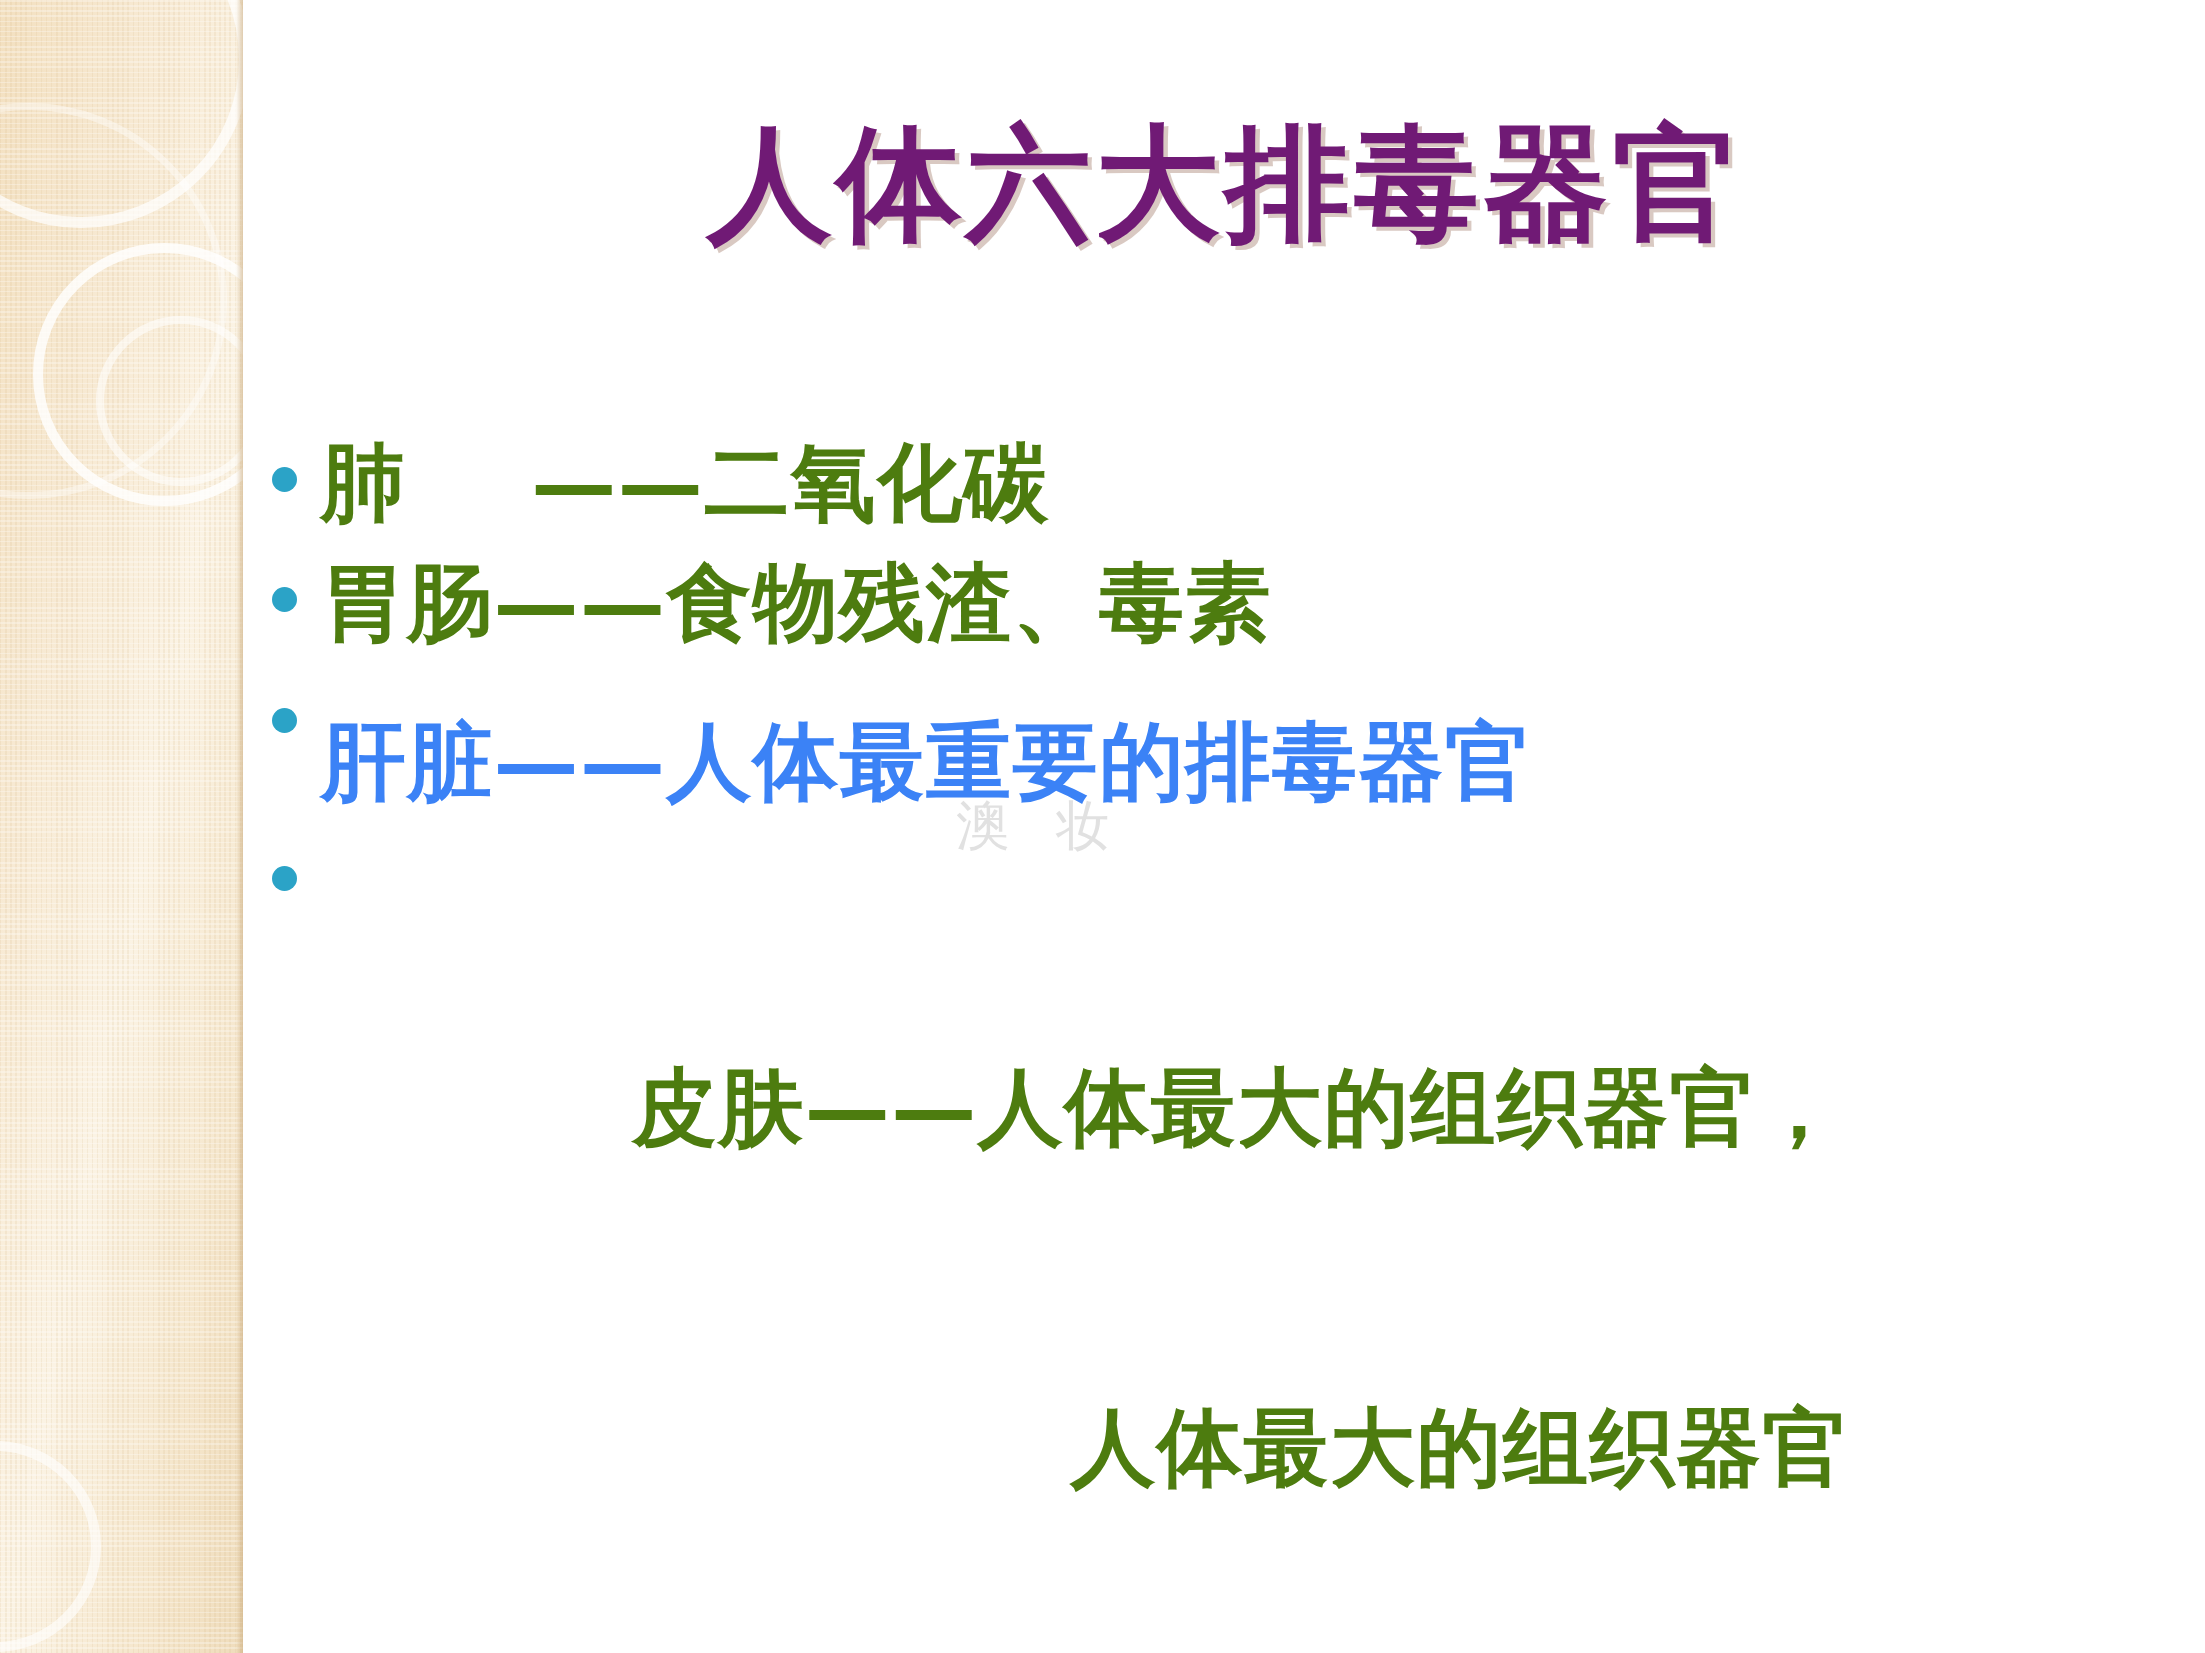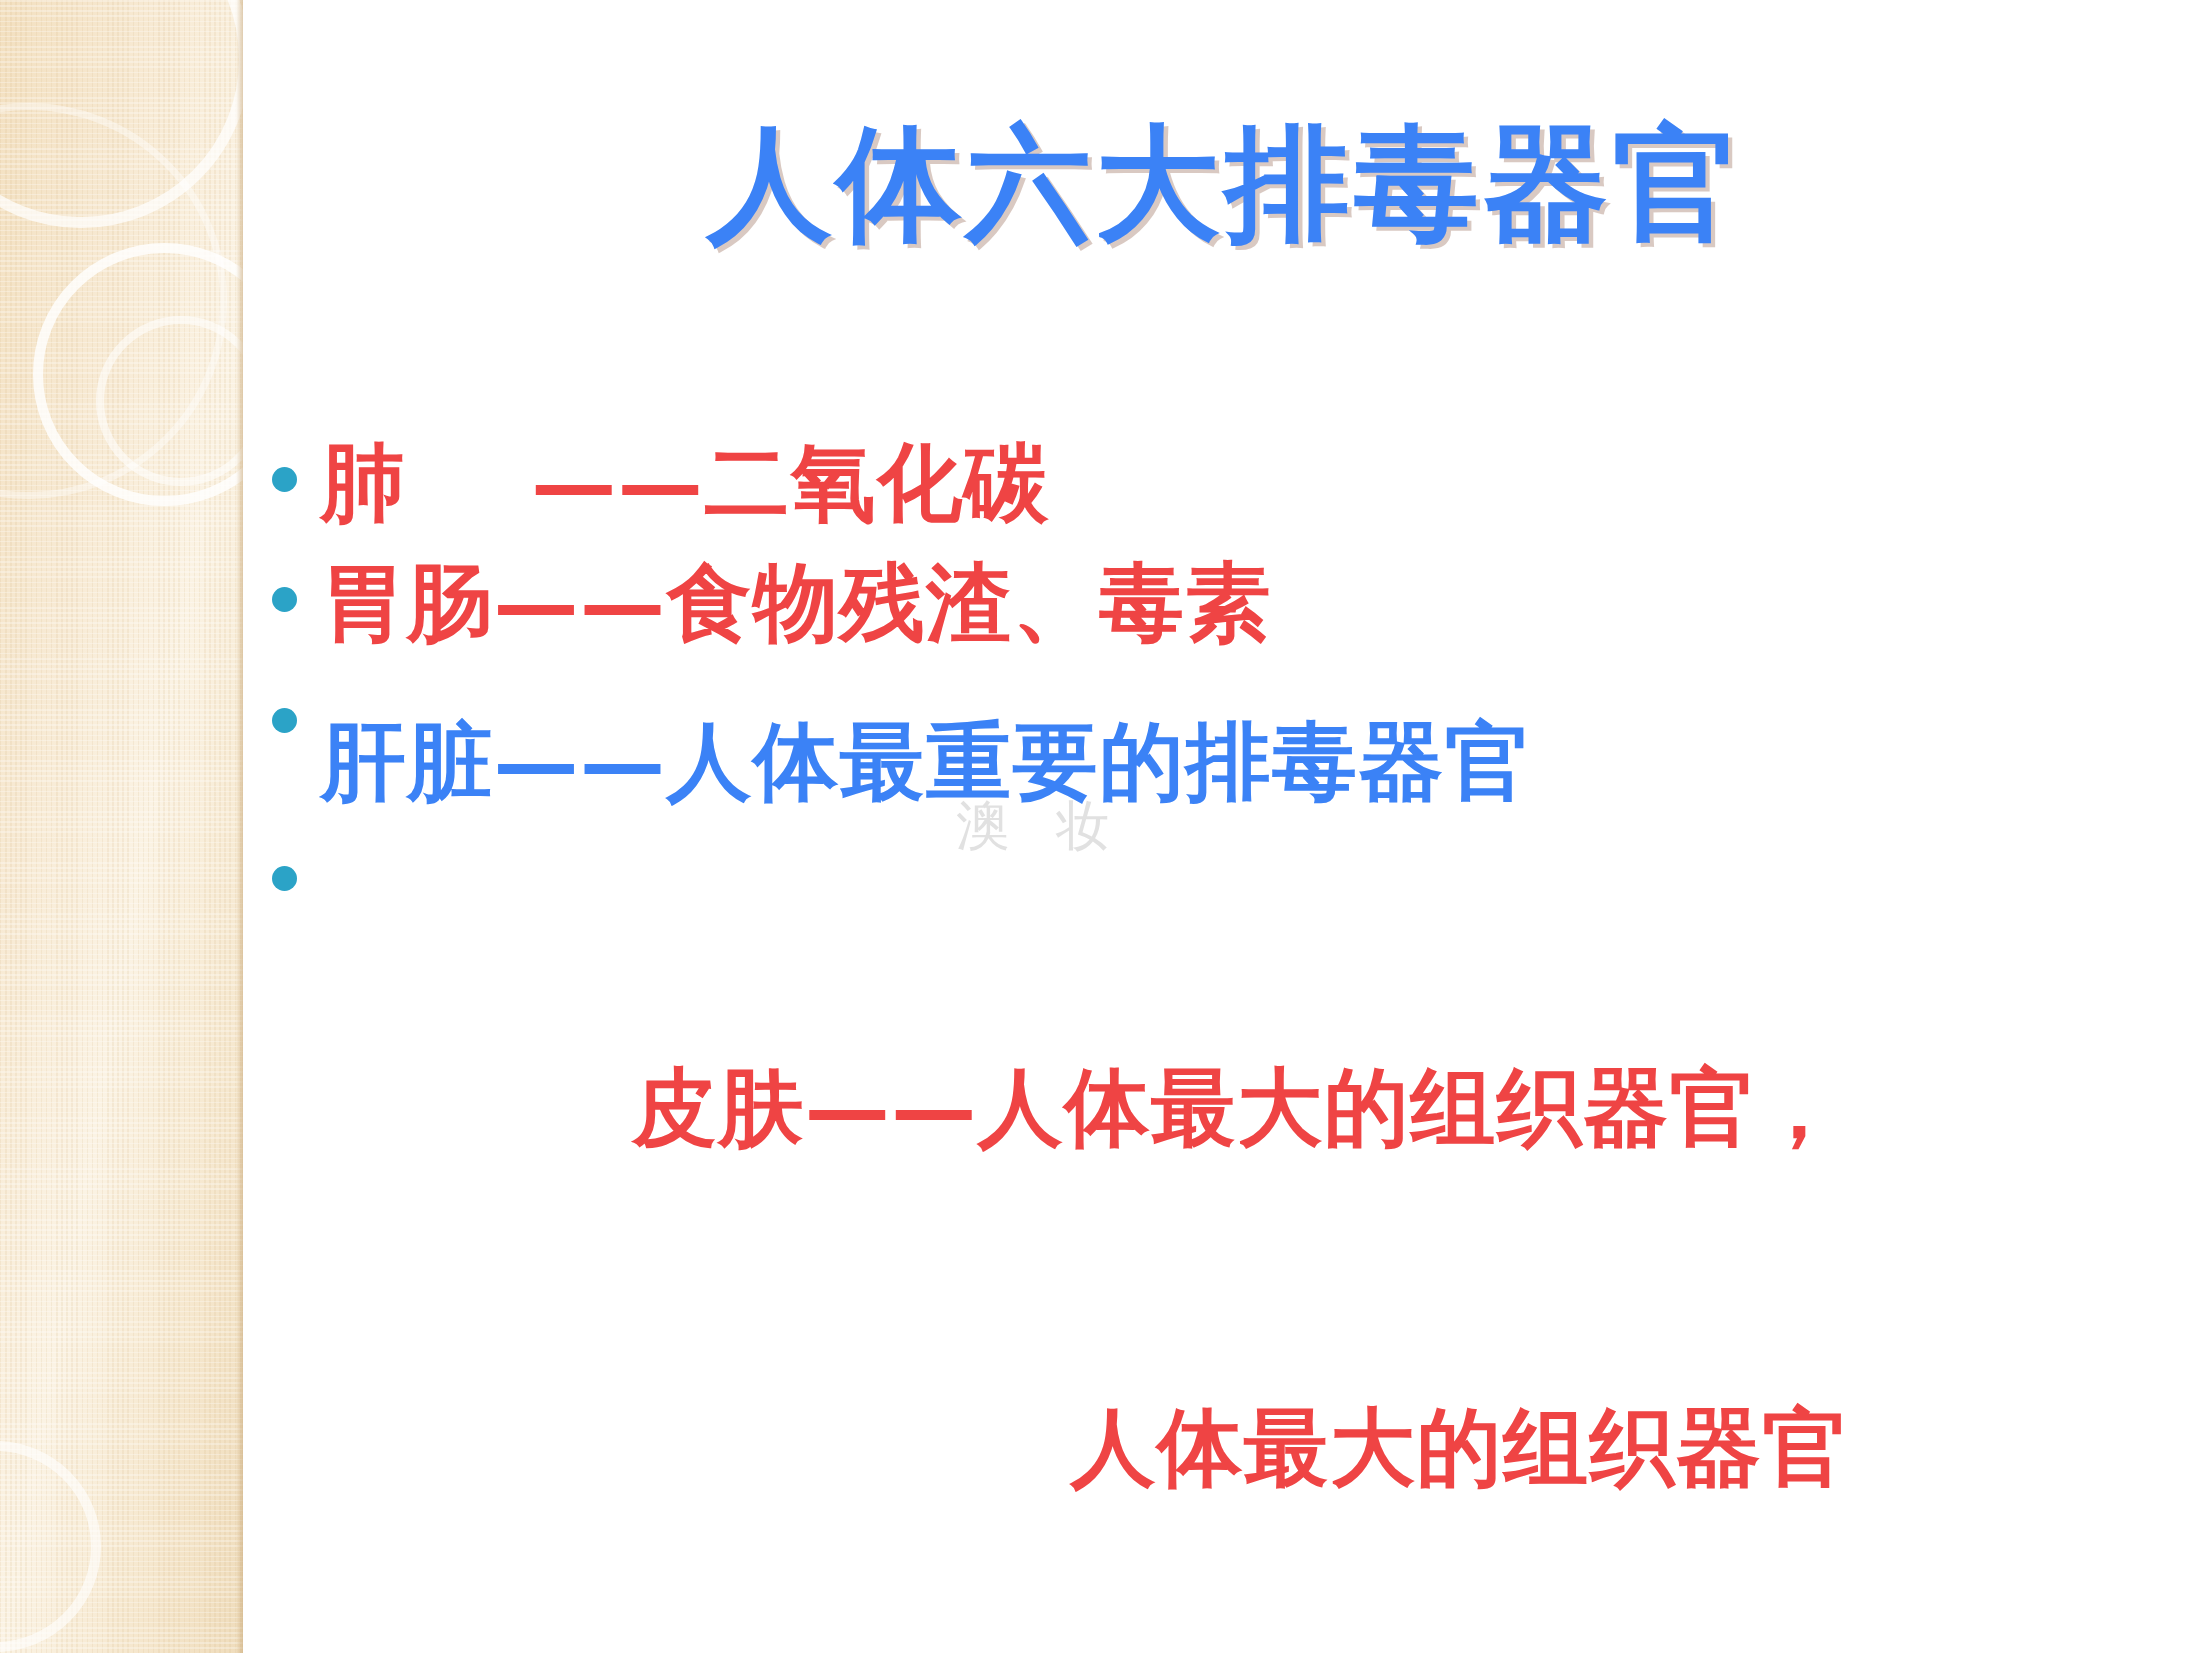--- a/index.html
+++ b/index.html
@@ -92,21 +92,21 @@
   .title {
     position: absolute;
     left: 243px;
     top: 118px;
     width: 1963px;
     text-align: center;
     font-family: "DejaVu Serif", "Liberation Serif", serif;
     font-weight: bold;
     font-size: 125px;
     line-height: 1.05;
-    color: #3b82f6;
+    color: #701a75;
     letter-spacing: 4.4px;
     text-shadow: 4.4px 4.4px 0 rgba(120,60,35,0.28);
     white-space: nowrap;
   }
 
   
   .body-list {
     position: absolute;
     left: 272px;
     top: 426px;
@@ -125,21 +125,21 @@
     background: #2ba3c7;
     margin-top: 41px;
     margin-right: 23.5px;
   }
   .bullet-text {
     flex: 1 1 auto;
     font-family: "DejaVu Serif", "Liberation Serif", serif;
     font-weight: bold;
     font-size: 85px;
     line-height: 1.33;
-    color: #ef4444;
+    color: #4d7c0f;
     letter-spacing: 1.5px;
     white-space: pre-wrap;
   }
   .bullet-text.highlight {
     color: #3b82f6;
     margin-top: 38px;
   }
   .indent-line {
     display: block;
     padding-left: 750px;

